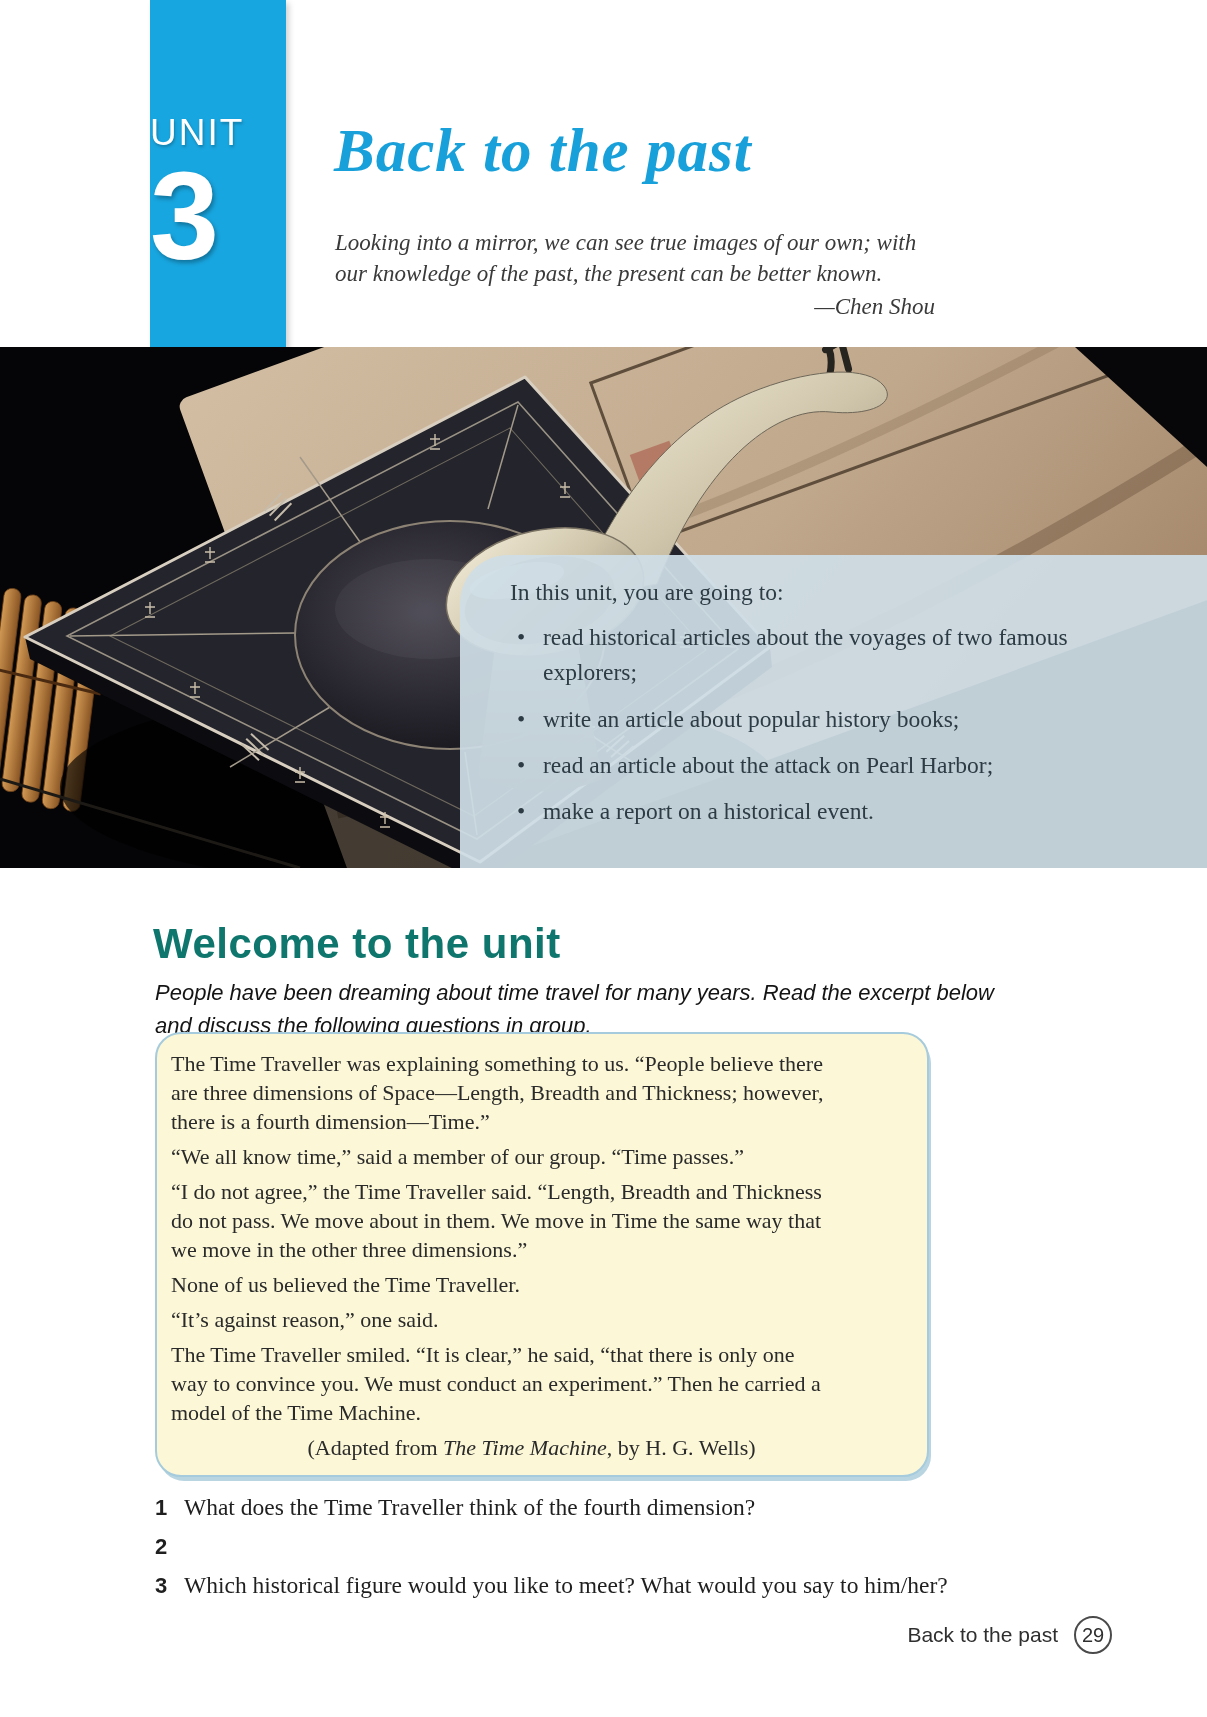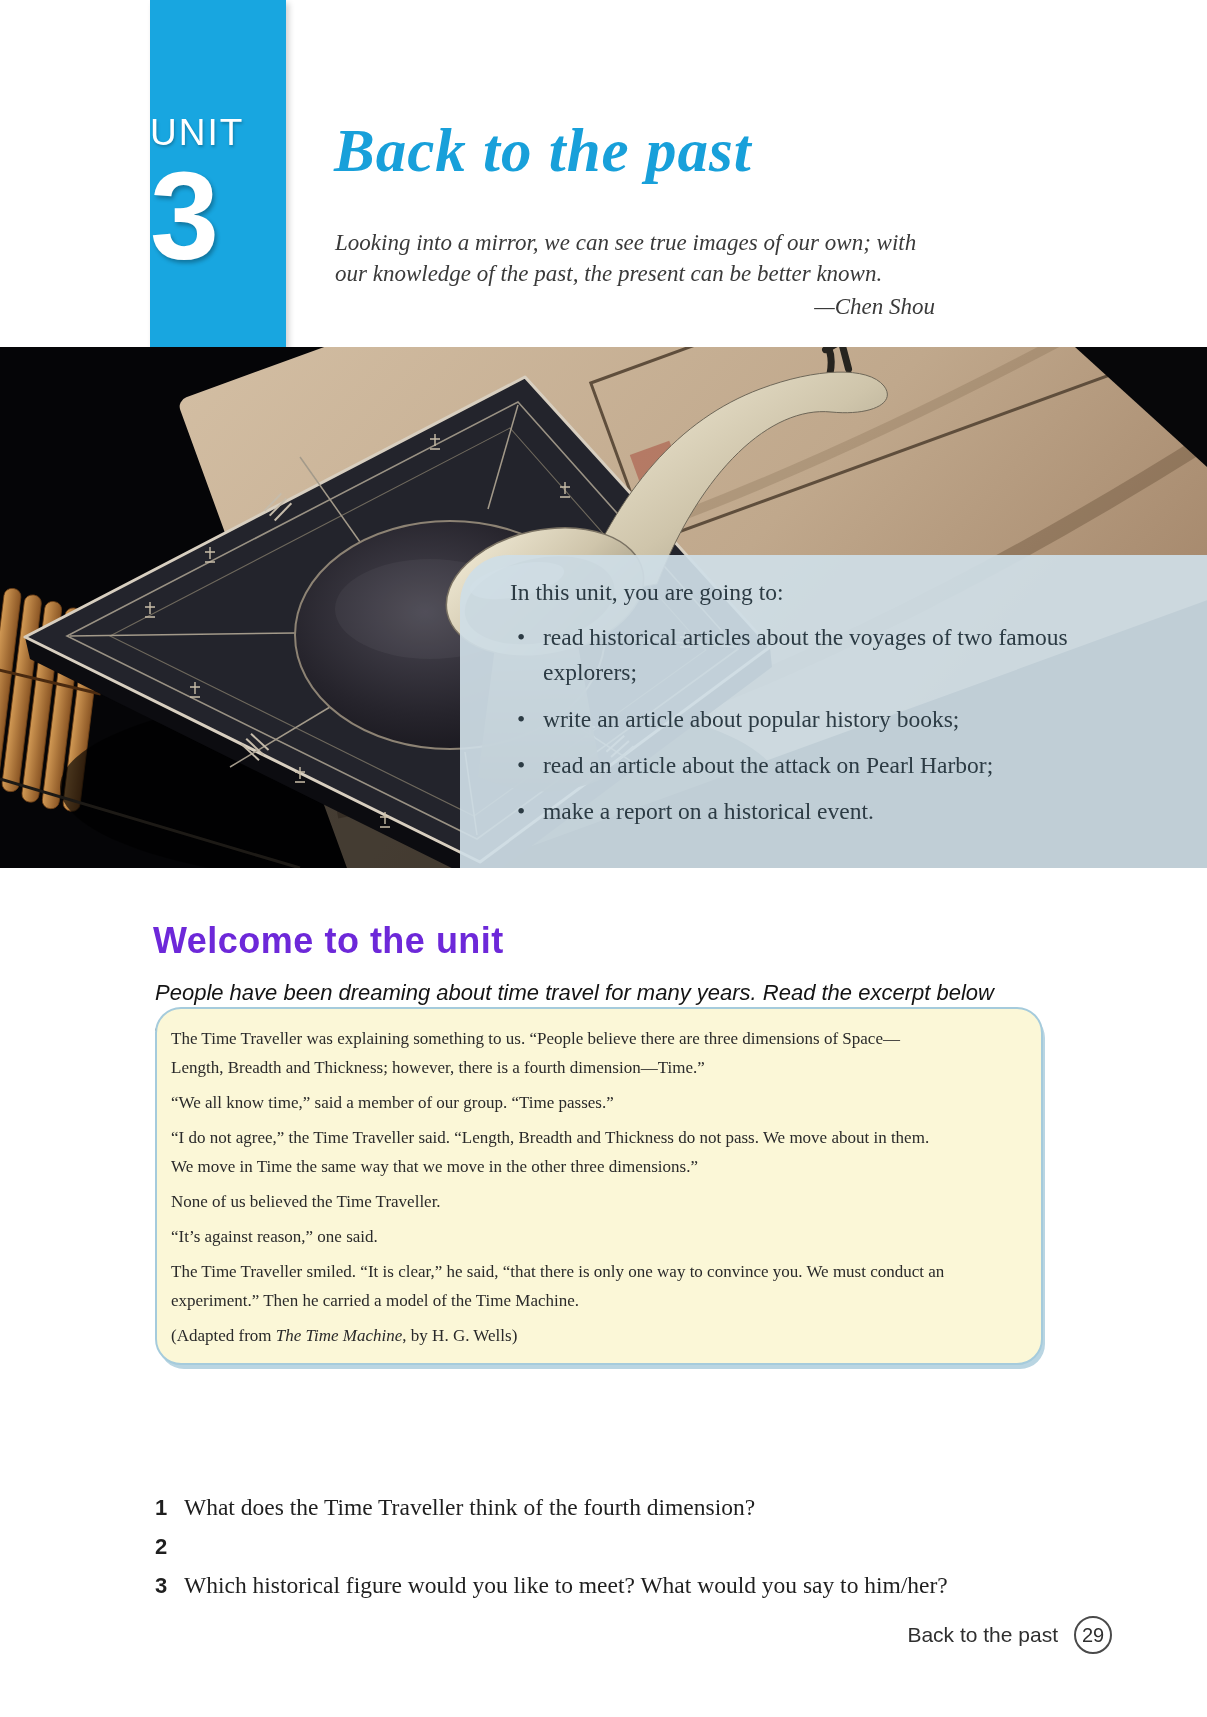--- a/index.html
+++ b/index.html
@@ -26,32 +26,32 @@
   .goals-box{position:absolute;left:460px;top:208px;width:747px;height:313px;
         background:rgba(207,222,230,0.93);border-radius:48px 0 0 0;box-sizing:border-box;
         padding:24px 28px 0 50px;color:#2c3b44;font-size:23.5px;}
   .goals-heading{margin:0 0 14px 0;}
   .goals-list{list-style:none;margin:0;padding:0;}
   .goals-list li{position:relative;padding-left:33px;margin-bottom:11px;line-height:1.5;max-width:565px;}
   .goals-list li::before{content:"\2022";position:absolute;left:7px;top:0;}
 
   
   .welcome-heading{position:absolute;left:153px;top:920px;font-family:"Liberation Sans",sans-serif;
-        font-weight:bold;font-size:36px;color:#6d28d9;letter-spacing:0.5px;}
+        font-weight:bold;font-size:42px;color:#0f766e;letter-spacing:0.5px;}
   .welcome-intro{position:absolute;left:155px;top:976px;width:860px;
         font-family:"Liberation Sans",sans-serif;font-style:italic;font-size:22px;
         line-height:33px;color:#141414;}
 
   
-  .excerpt-box{position:absolute;left:155px;top:1007px;width:888px;box-sizing:border-box;
+  .excerpt-box{position:absolute;left:155px;top:1032px;width:774px;box-sizing:border-box;
         background:#fbf7d7;border:2px solid #a5cbdc;border-radius:26px;
-        padding:15px 95px 13px 14px;font-size:17px;line-height:29px;color:#2a2a2a;
+        padding:15px 95px 13px 14px;font-size:22px;line-height:29px;color:#2a2a2a;
         box-shadow:3px 5px 0 -1px #b9d5e2;}
   .excerpt-box p{margin:0 0 6px 0;}
-  .excerpt-credit{text-align:left;margin:3px -60px 0 0;}
+  .excerpt-credit{text-align:center;margin:3px -60px 0 0;}
   .book-title{font-style:italic;}
 
   
   .question-list{position:absolute;left:155px;top:1492px;width:905px;font-size:23.5px;color:#1f1f1f;}
   .question-row{display:flex;margin-bottom:8px;line-height:31px;}
   .question-number{font-family:"Liberation Sans",sans-serif;font-weight:bold;font-size:22px;
         width:29px;flex:none;}
 
   
   .page-footer{position:absolute;top:1616px;right:95px;display:flex;align-items:center;gap:16px;

